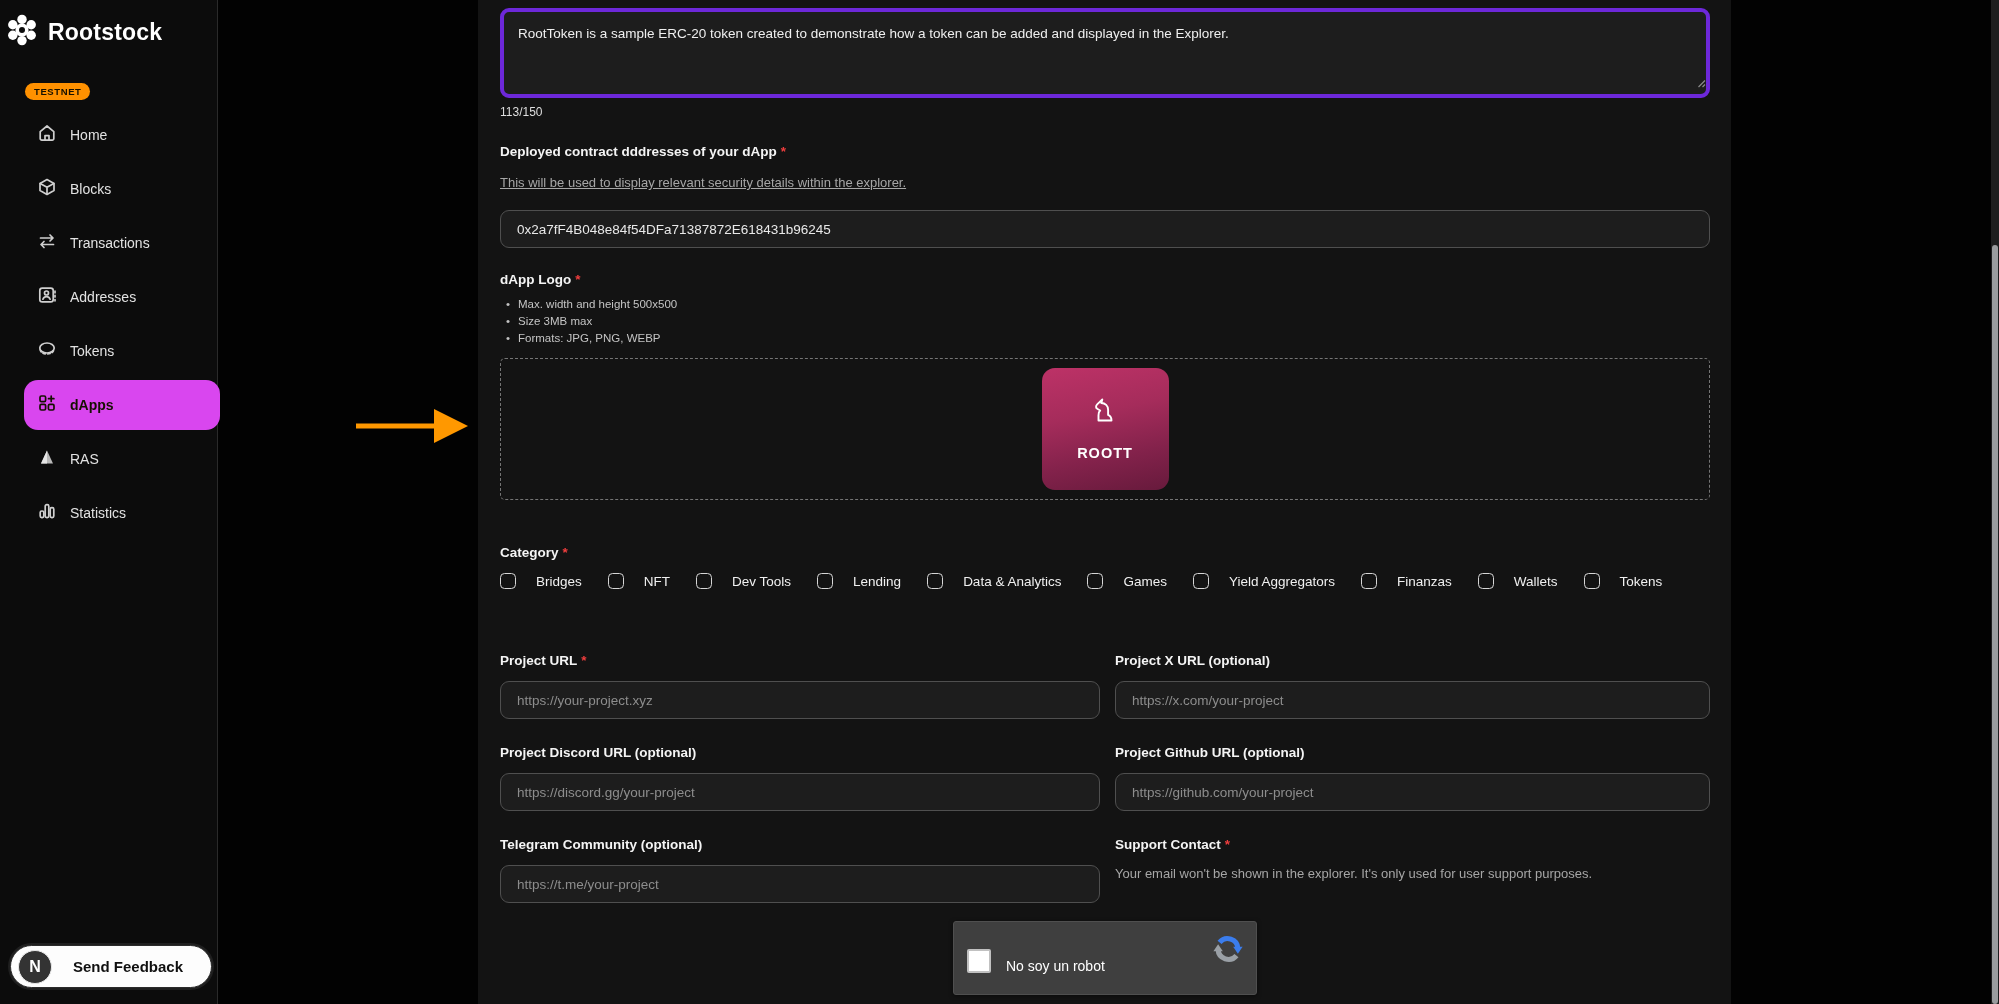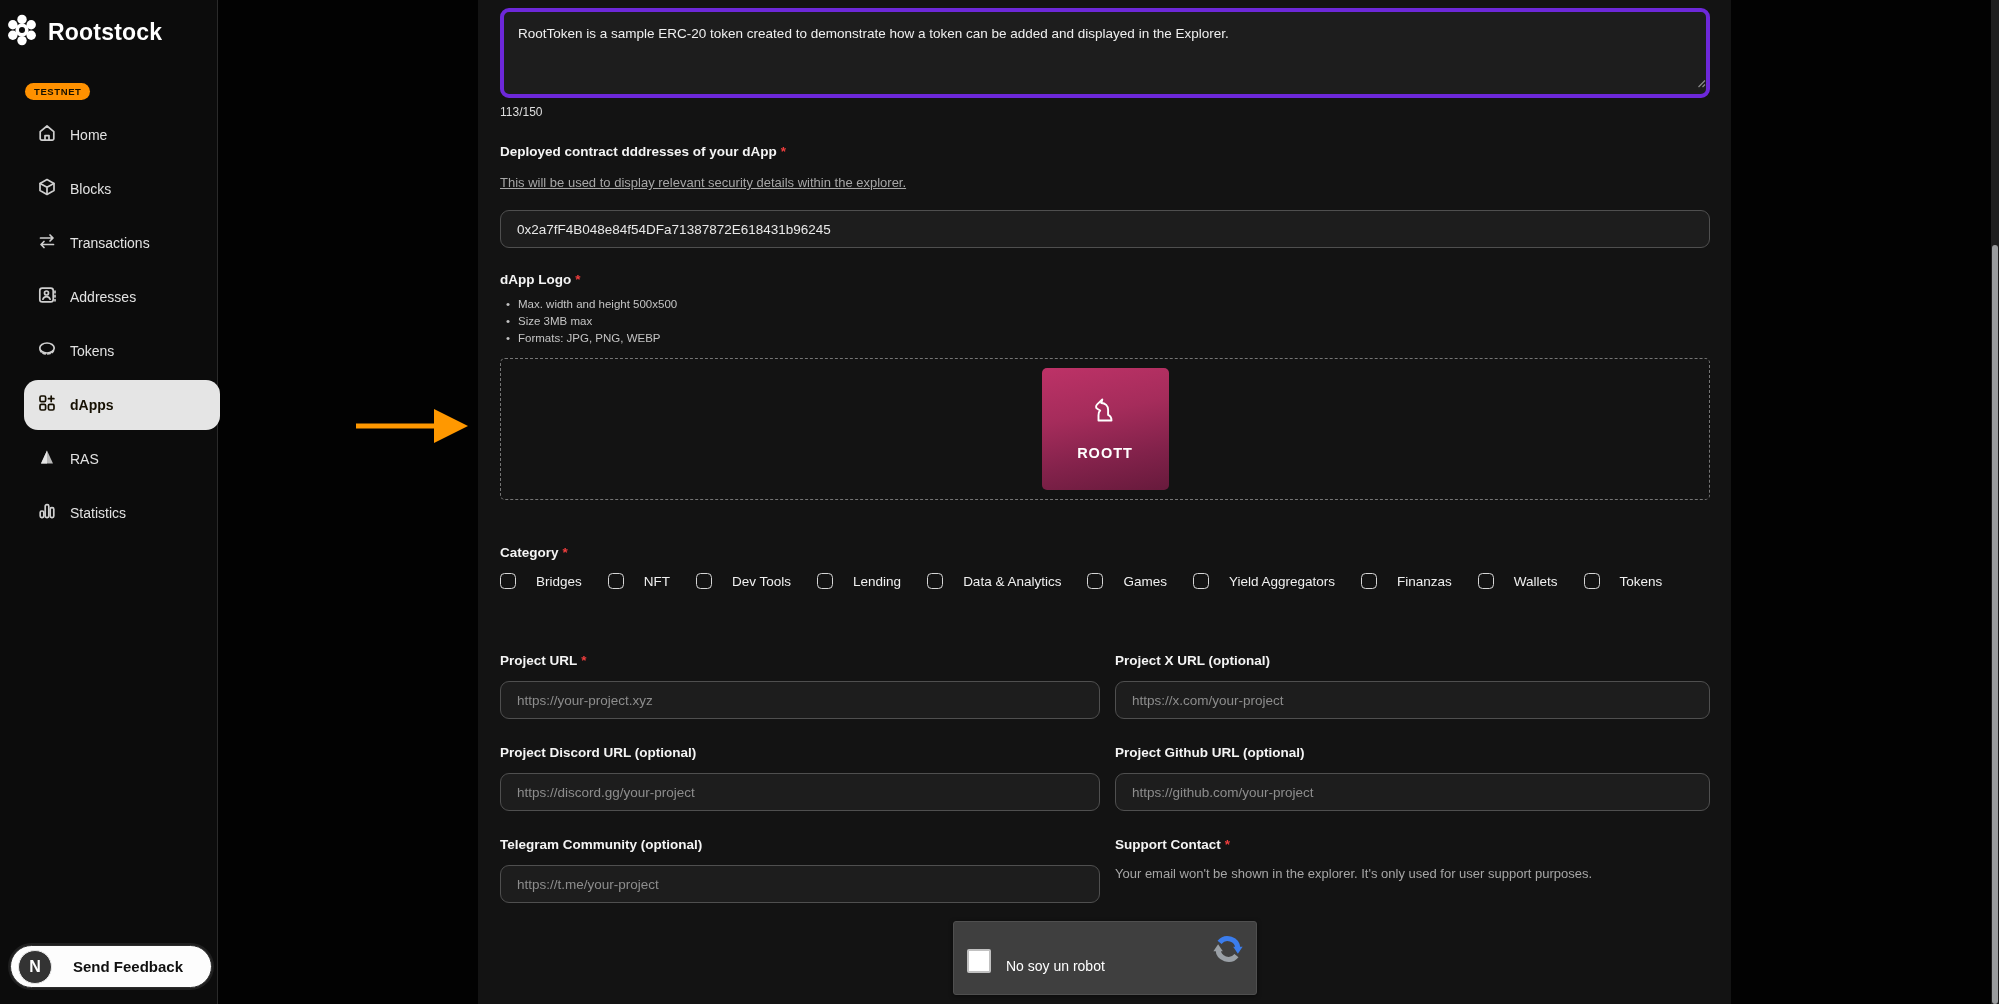--- a/index.html
+++ b/index.html
@@ -9,21 +9,21 @@
 
   
   .sidebar{position:absolute;left:0;top:0;width:218px;height:1004px;background:#0c0c0c;border-right:1px solid #2a2a2a;}
   .brand{position:absolute;left:4px;top:12px;display:flex;align-items:center;gap:8px;}
   .brand-name{color:#fff;font-size:23px;font-weight:700;letter-spacing:.2px;}
   .badge{position:absolute;left:25px;top:49px;background:#ff9100;color:#151000;font-size:9.5px;font-weight:700;letter-spacing:.6px;padding:3px 9px;border-radius:9px;margin-top:34px;}
   .nav{position:absolute;left:12px;top:110px;width:218px;display:flex;flex-direction:column;gap:4px;}
   .nav-item{display:flex;align-items:center;height:50px;margin:0 10px 0 12px;padding-left:13px;border-radius:14px;cursor:pointer;}
   .nav-item .lbl{color:#e2e2e2;font-size:14px;font-weight:500;margin-left:13px;}
   .nav-item svg{flex:0 0 auto;}
-  .nav-item.active{background:#e5e5e5;}
+  .nav-item.active{background:#d946ef;}
   .nav-item.active .lbl{color:#161002;font-weight:700;}
   .ic{stroke:#cfcfcf;fill:none;stroke-width:1.7;stroke-linecap:round;stroke-linejoin:round;}
   .active .ic{stroke:#161002;}
 
   .feedback{position:absolute;left:10px;top:945px;width:202px;height:43px;background:#fdfdfd;border:1px solid #2b2b2b;border-radius:22px;display:flex;align-items:center;cursor:pointer;box-shadow:0 0 0 2px rgba(255,255,255,.08);}
   .fb-circle{position:absolute;left:7px;top:4px;width:34px;height:34px;border-radius:50%;background:#333;border:1.5px solid #e9e9e9;color:#fff;font-size:16px;font-weight:700;display:flex;align-items:center;justify-content:center;}
   .fb-label{margin-left:62px;color:#101010;font-size:15px;font-weight:700;}
 
   
   .panel{position:absolute;left:478px;top:0;width:1253px;height:1004px;background:#131313;padding:8px 21px 0 22px;}
@@ -37,21 +37,21 @@
   .lab-contract{margin-top:25px;}
   .help-contract{margin-top:16px;text-decoration:underline;}
   .text-input{display:block;width:100%;height:38px;background:#1d1d1d;border:1px solid #4f4f4f;border-radius:9px;color:#e9e9e9;font-size:13.5px;padding:2px 16px;font-family:"Liberation Sans",sans-serif;}
   .text-input::placeholder{color:#8d8d8d;}
   .input-contract{margin-top:20px;width:1210px;}
   .lab-logo{margin-top:24px;}
   .rules{margin:9px 0 0 6px;padding:0;list-style:none;}
   .rules li{color:#c4c4c4;font-size:11.5px;line-height:17px;padding-left:12px;position:relative;}
   .rules li::before{content:"•";position:absolute;left:0;color:#c4c4c4;}
   .dropzone{margin-top:11px;width:1210px;height:142px;border:1px dashed #757575;border-radius:5px;display:flex;align-items:center;justify-content:center;cursor:pointer;}
-  .logo-tile{width:127px;height:122px;border-radius:5px;background:linear-gradient(168deg,#bd3267 0%,#a52c5b 38%,#83224b 70%,#671a3c 100%);display:flex;flex-direction:column;align-items:center;justify-content:center;gap:14px;}
+  .logo-tile{width:127px;height:122px;border-radius:13px;background:linear-gradient(168deg,#bd3267 0%,#a52c5b 38%,#83224b 70%,#671a3c 100%);display:flex;flex-direction:column;align-items:center;justify-content:center;gap:14px;}
   .logo-tile .tile-label{color:#fff;font-size:14.5px;font-weight:700;letter-spacing:1px;}
   .lab-category{margin-top:45px;}
   .cb-row{margin-top:13px;display:flex;align-items:center;gap:26px;}
   .cb{display:flex;align-items:center;gap:20px;cursor:pointer;}
   .cb .box{width:16px;height:16px;border:1.8px solid #d6d6d6;border-radius:4.5px;background:transparent;}
   .cb .cb-lbl{color:#f0f0f0;font-size:13.5px;font-weight:500;}
   .grid{margin-top:64px;display:grid;grid-template-columns:600px 595px;column-gap:15px;row-gap:26px;width:1210px;}
   .cell .field-label{display:block;margin-bottom:13px;}
   .cell .helper{margin-top:14px;}
   .recaptcha{position:relative;margin:18px auto 0 auto;width:304px;height:74px;background:#3f3f3f;border:1px solid #4f4f4f;border-radius:3px;box-shadow:0 1px 4px rgba(0,0,0,.5);}

